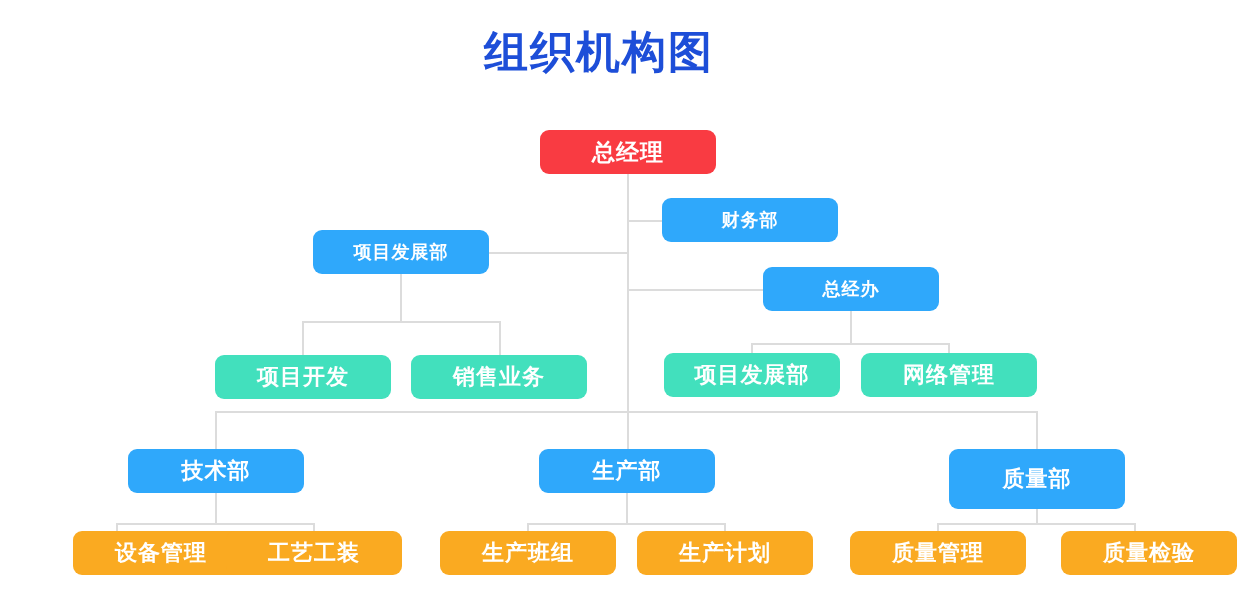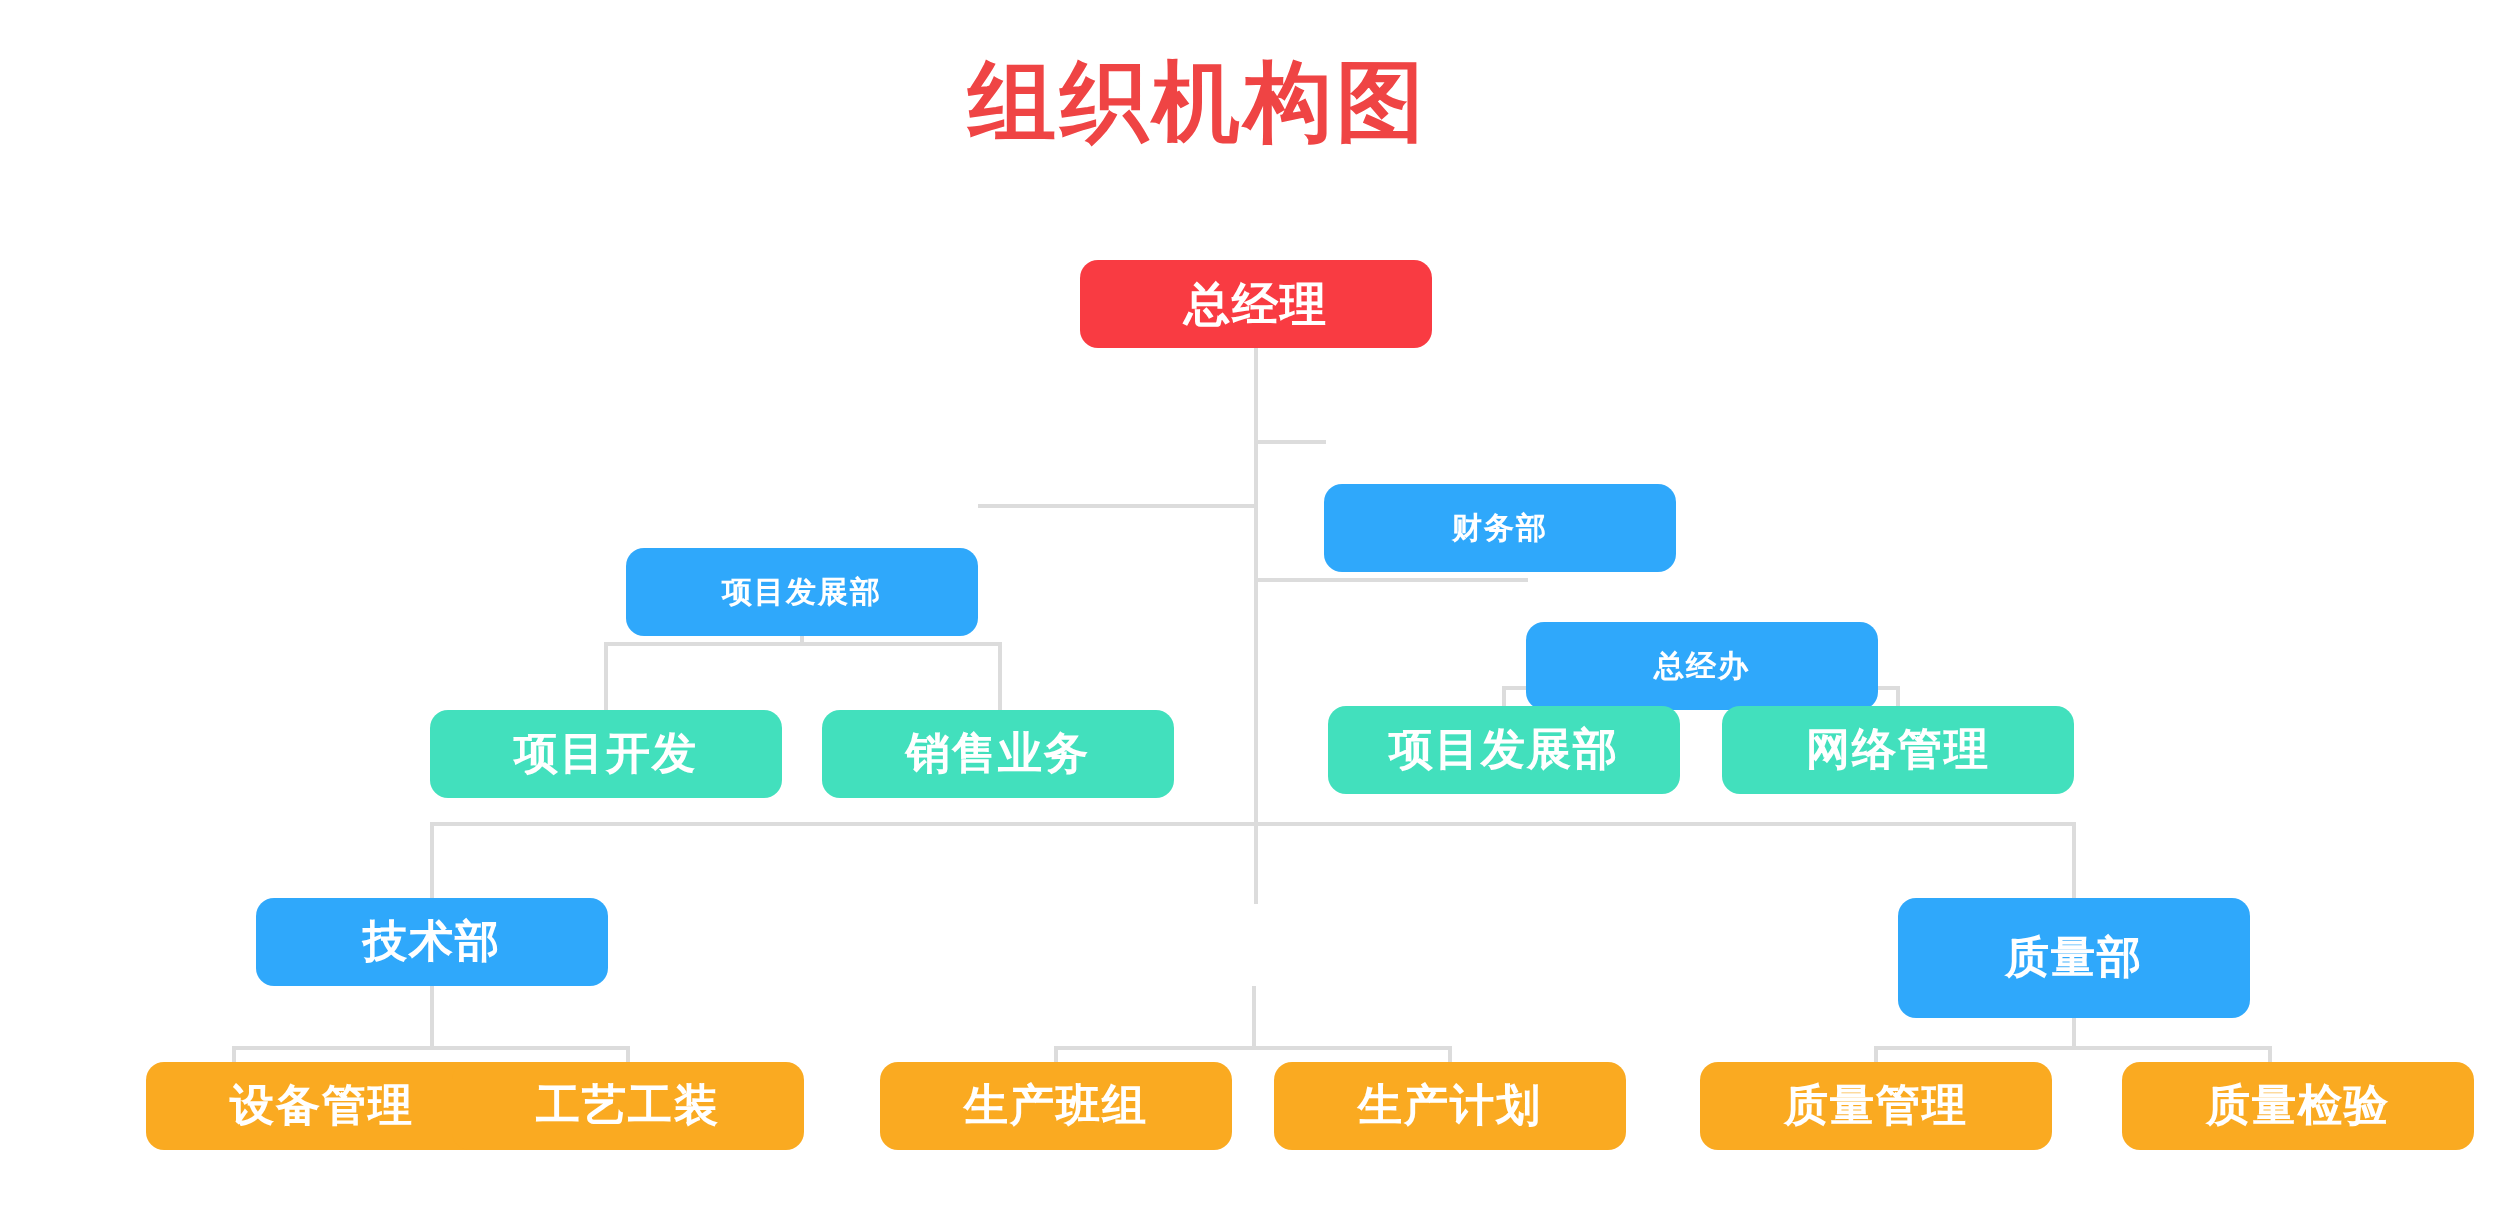--- a/index.html
+++ b/index.html
@@ -18,21 +18,21 @@
     overflow: hidden;
   }
   #chart-title {
     position: absolute;
     left: 0;
     top: 26px;
     width: 1198px;
     text-align: center;
     font-size: 44px;
     font-weight: bold;
-    color: #ef4444;
+    color: #1d4ed8;
     letter-spacing: 2px;
     line-height: 1.2;
     white-space: nowrap;
   }
   .conn {
     position: absolute;
     background: #dcdcdc;
   }
   .conn-h { height: 2px; }
   .conn-v { width: 2px; }
@@ -44,21 +44,21 @@
     align-items: center;
     justify-content: center;
     border-radius: 9px;
     color: #ffffff;
     font-weight: bold;
     white-space: nowrap;
     letter-spacing: 1px;
     user-select: none;
   }
   .node-lvl0 { font-size: 23px; }
-  .node-lvl1 { font-size: 15px; margin-top: 44px; }
+  .node-lvl1 { font-size: 18px; }
   .node-lvl2 { font-size: 22px; }
   .node-lvl3 { font-size: 22px; }
 
   .c-red    { background: #f93b42; }
   .c-blue   { background: #2fa8fb; }
   .c-green  { background: #42e0bd; }
   .c-orange { background: #faaa21; }
 </style>
 </head>
 <body>
@@ -105,20 +105,21 @@
   <div class="node node-lvl1 c-blue" style="left:662px;  top:198px; width:176px; height:44px;">财务部</div>
   <div class="node node-lvl1 c-blue" style="left:313px;  top:230px; width:176px; height:44px;">项目发展部</div>
   <div class="node node-lvl1 c-blue" style="left:763px;  top:267px; width:176px; height:44px;">总经办</div>
 
   <div class="node node-lvl2 c-green" style="left:215px;  top:355px; width:176px; height:44px;">项目开发</div>
   <div class="node node-lvl2 c-green" style="left:411px;  top:355px; width:176px; height:44px;">销售业务</div>
   <div class="node node-lvl2 c-green" style="left:664px;  top:353px; width:176px; height:44px;">项目发展部</div>
   <div class="node node-lvl2 c-green" style="left:861px;  top:353px; width:176px; height:44px;">网络管理</div>
 
   <div class="node node-lvl2 c-blue" style="left:128px;  top:449px; width:176px; height:44px;">技术部</div>
+  <div class="node node-lvl2 c-blue" style="left:539px;  top:449px; width:176px; height:44px;">生产部</div>
   <div class="node node-lvl2 c-blue" style="left:949px;  top:449px; width:176px; height:60px;">质量部</div>
 
   <div class="node node-lvl3 c-orange" style="left:29px;   top:531px; width:176px; height:44px;margin-left:44px;">设备管理</div>
   <div class="node node-lvl3 c-orange" style="left:226px;  top:531px; width:176px; height:44px;">工艺工装</div>
   <div class="node node-lvl3 c-orange" style="left:440px;  top:531px; width:176px; height:44px;">生产班组</div>
   <div class="node node-lvl3 c-orange" style="left:637px;  top:531px; width:176px; height:44px;">生产计划</div>
   <div class="node node-lvl3 c-orange" style="left:850px;  top:531px; width:176px; height:44px;">质量管理</div>
   <div class="node node-lvl3 c-orange" style="left:1047px; top:531px; width:176px; height:44px;margin-left:14px;">质量检验</div>
 
 </div>

